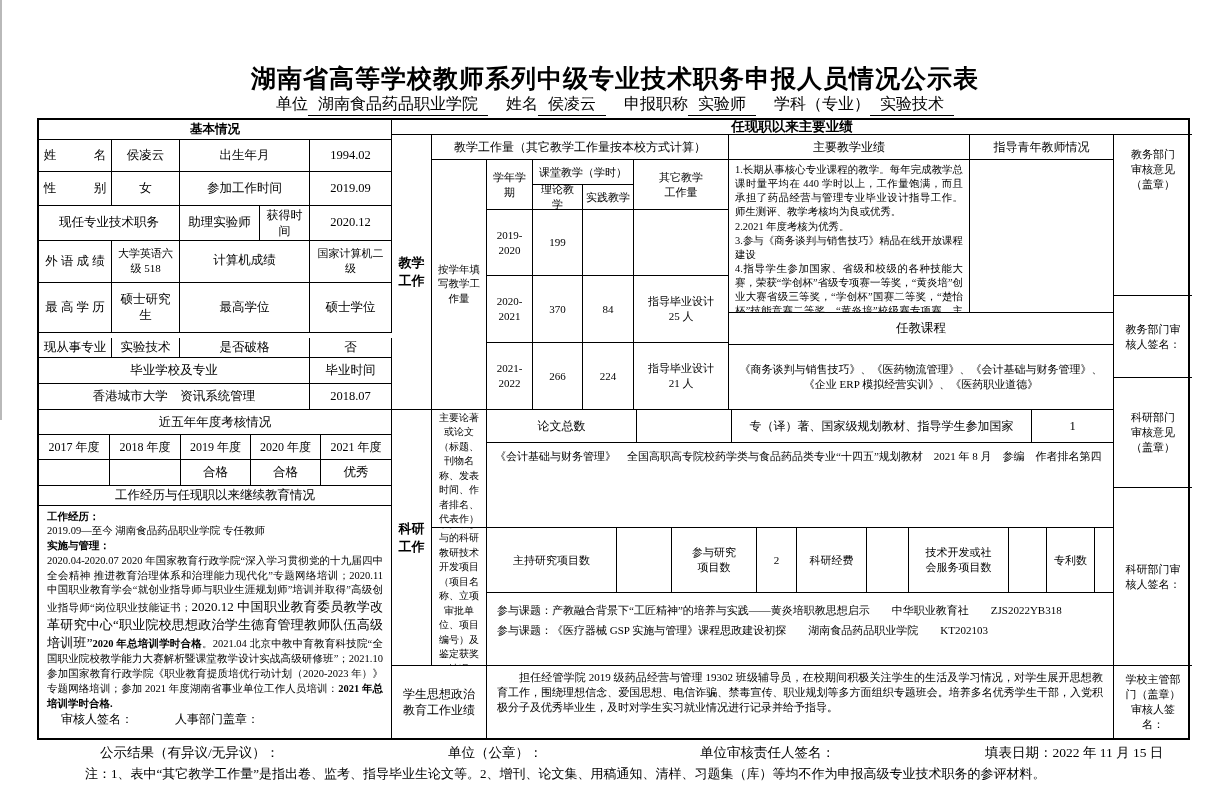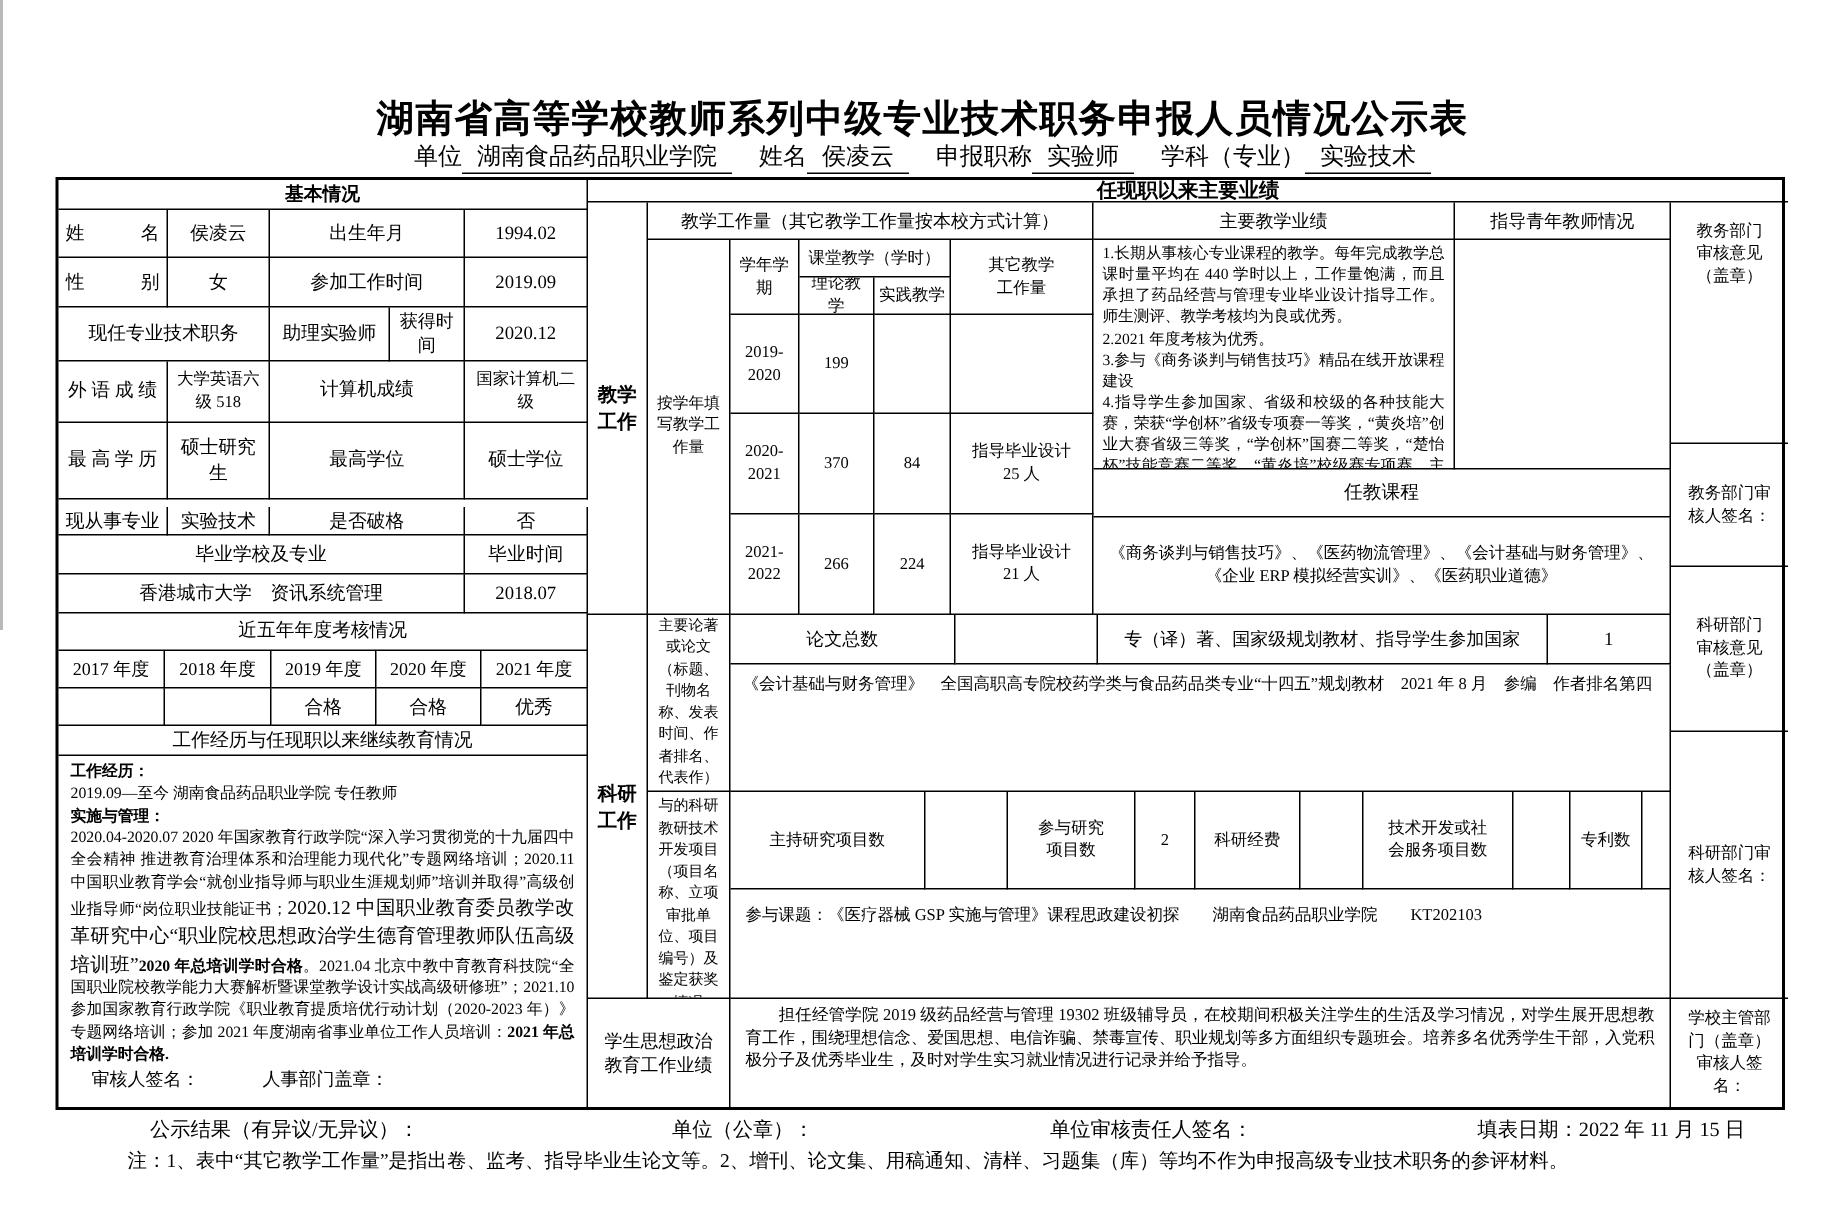--- a/index.html
+++ b/index.html
@@ -236,20 +236,21 @@
               <div class="c f11" style="width:70px;">科研经费</div>
               <div class="c f11" style="width:42px;"></div>
               <div class="c f11" style="width:100px;">
                   <span class="w6">技术开发或社会服务项目数</span>
                 </div>
               <div class="c f11" style="width:38px;"></div>
               <div class="c f11" style="width:48px;">专利数</div>
               <div class="c f11" style="width:19px;"></div>
             </div>
             <div class="c tl f11" style="height:73px;width:627px;display:block;padding:8px 10px;line-height:1.8;">
+              <div>参与课题：产教融合背景下“工匠精神”的培养与实践——黄炎培职教思想启示　　中华职业教育社　　ZJS2022YB318</div>
               <div>参与课题：《医疗器械 GSP 实施与管理》课程思政建设初探　　湖南食品药品职业学院　　KT202103</div>
             </div>
           </div>
         </div>
 
         <div class="row" style="height:72px;">
           <div class="c bb0 f12" style="width:95px;">
               <span class="w6" style="max-width:76px;">学生思想政治教育工作业绩</span>
             </div>
           <div class="c bb0 tl f11 indent" style="width:627px;padding:4px 10px;text-align:justify;">担任经管学院 2019 级药品经营与管理 19302 班级辅导员，在校期间积极关注学生的生活及学习情况，对学生展开思想教育工作，围绕理想信念、爱国思想、电信诈骗、禁毒宣传、职业规划等多方面组织专题班会。培养多名优秀学生干部，入党积极分子及优秀毕业生，及时对学生实习就业情况进行记录并给予指导。</div>

